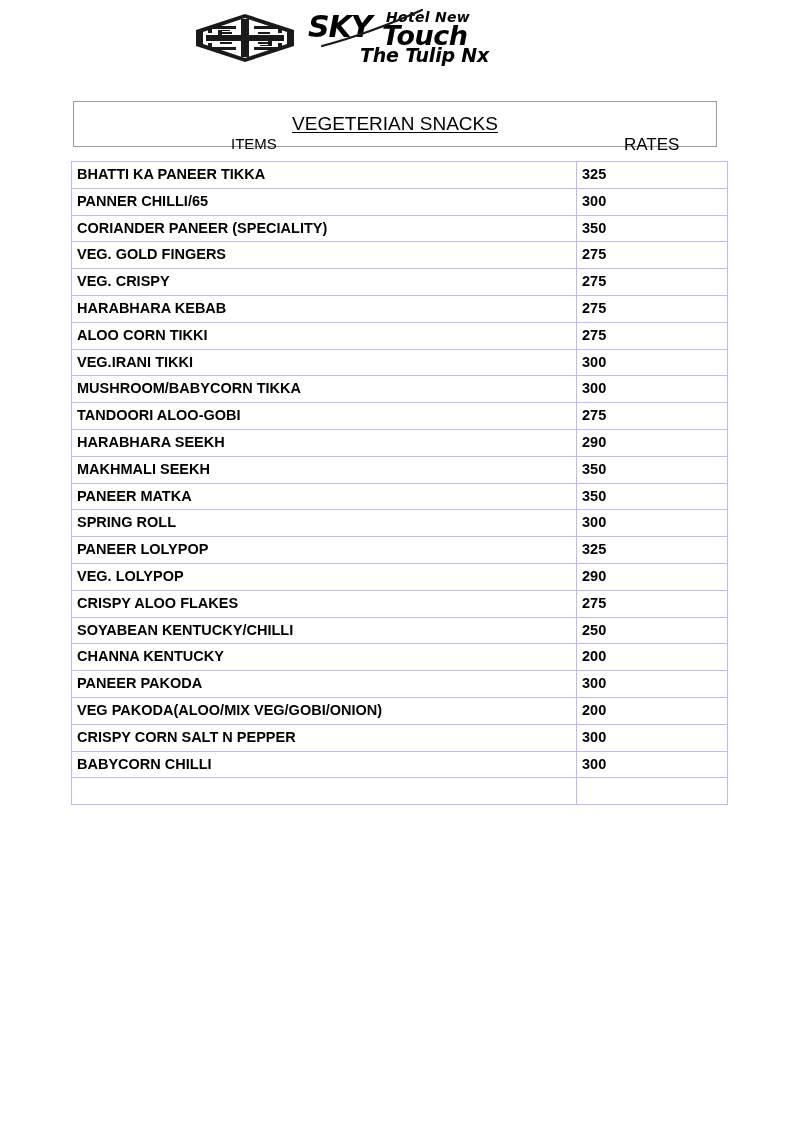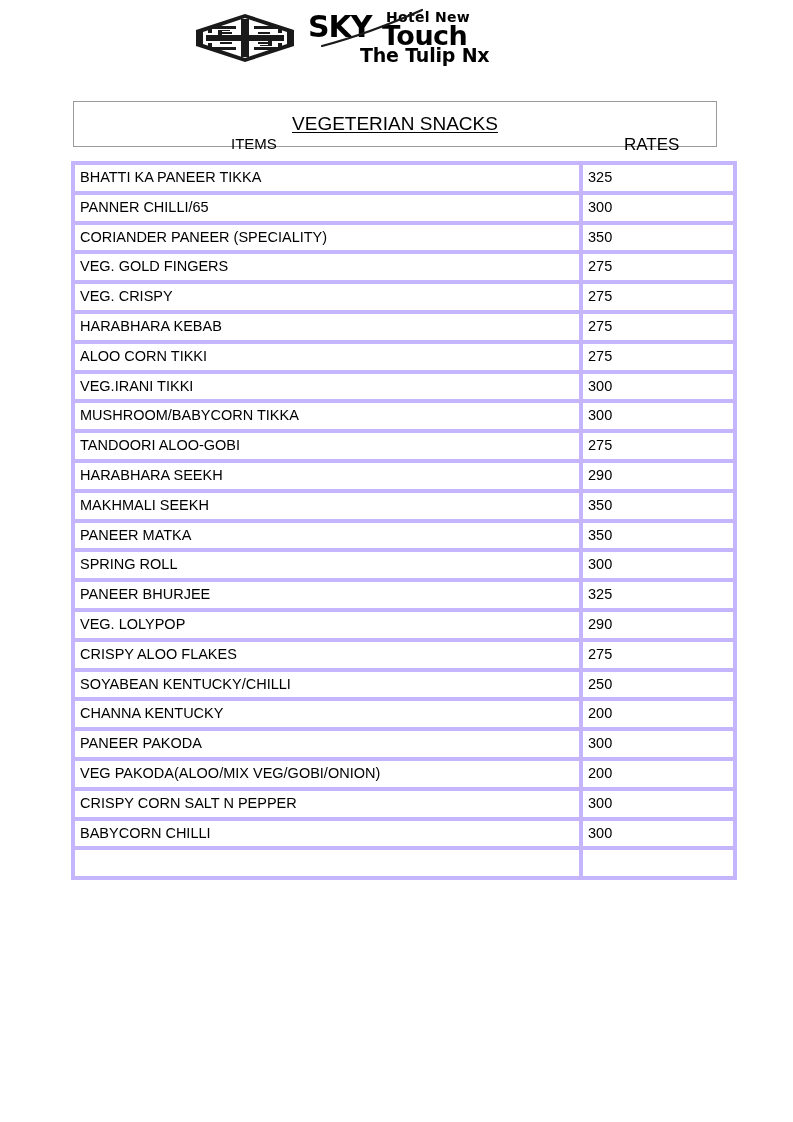--- a/index.html
+++ b/index.html
@@ -16,20 +16,21 @@
     overflow: hidden;
   }
 
   
   #letterhead {
     position: absolute;
     left: 0;
     top: 0;
     width: 793px;
     height: 80px;
+    font-style: italic;
   }
 
   #logo-block {
     position: absolute;
     left: 196px;
     top: 8px;
     width: 350px;
     height: 60px;
   }
 
@@ -147,28 +148,29 @@
   
   #menu-table {
     position: absolute;
     left: 71px;
     top: 161px;
     width: 644px;
     border-collapse: collapse;
     table-layout: fixed;
   }
   #menu-table td {
-    border: 4px solid #c4b5fd;
+    border: 1px solid #c4b5fd;
     height: 25.8px;
     padding: 0 0 0 5px;
     font-size: 14.5px;
     line-height: 25.8px;
     vertical-align: middle;
     white-space: nowrap;
     overflow: hidden;
+    font-weight: bold;
   }
   #menu-table td.col-item { width: 499px; }
   #menu-table td.col-rate { width: 145px; }
   #menu-table tr.blank-row td { height: 25.8px; }
 </style>
 </head>
 <body>
 
 <div id="letterhead">
   <div id="logo-block">
@@ -269,21 +271,21 @@
       </tr>
       <tr>
         <td class="col-item">PANEER MATKA</td>
         <td class="col-rate">350</td>
       </tr>
       <tr>
         <td class="col-item">SPRING ROLL</td>
         <td class="col-rate">300</td>
       </tr>
       <tr>
-        <td class="col-item">PANEER BHURJEE</td>
+        <td class="col-item">PANEER LOLYPOP</td>
         <td class="col-rate">325</td>
       </tr>
       <tr>
         <td class="col-item">VEG. LOLYPOP</td>
         <td class="col-rate">290</td>
       </tr>
       <tr>
         <td class="col-item">CRISPY ALOO FLAKES</td>
         <td class="col-rate">275</td>
       </tr>

